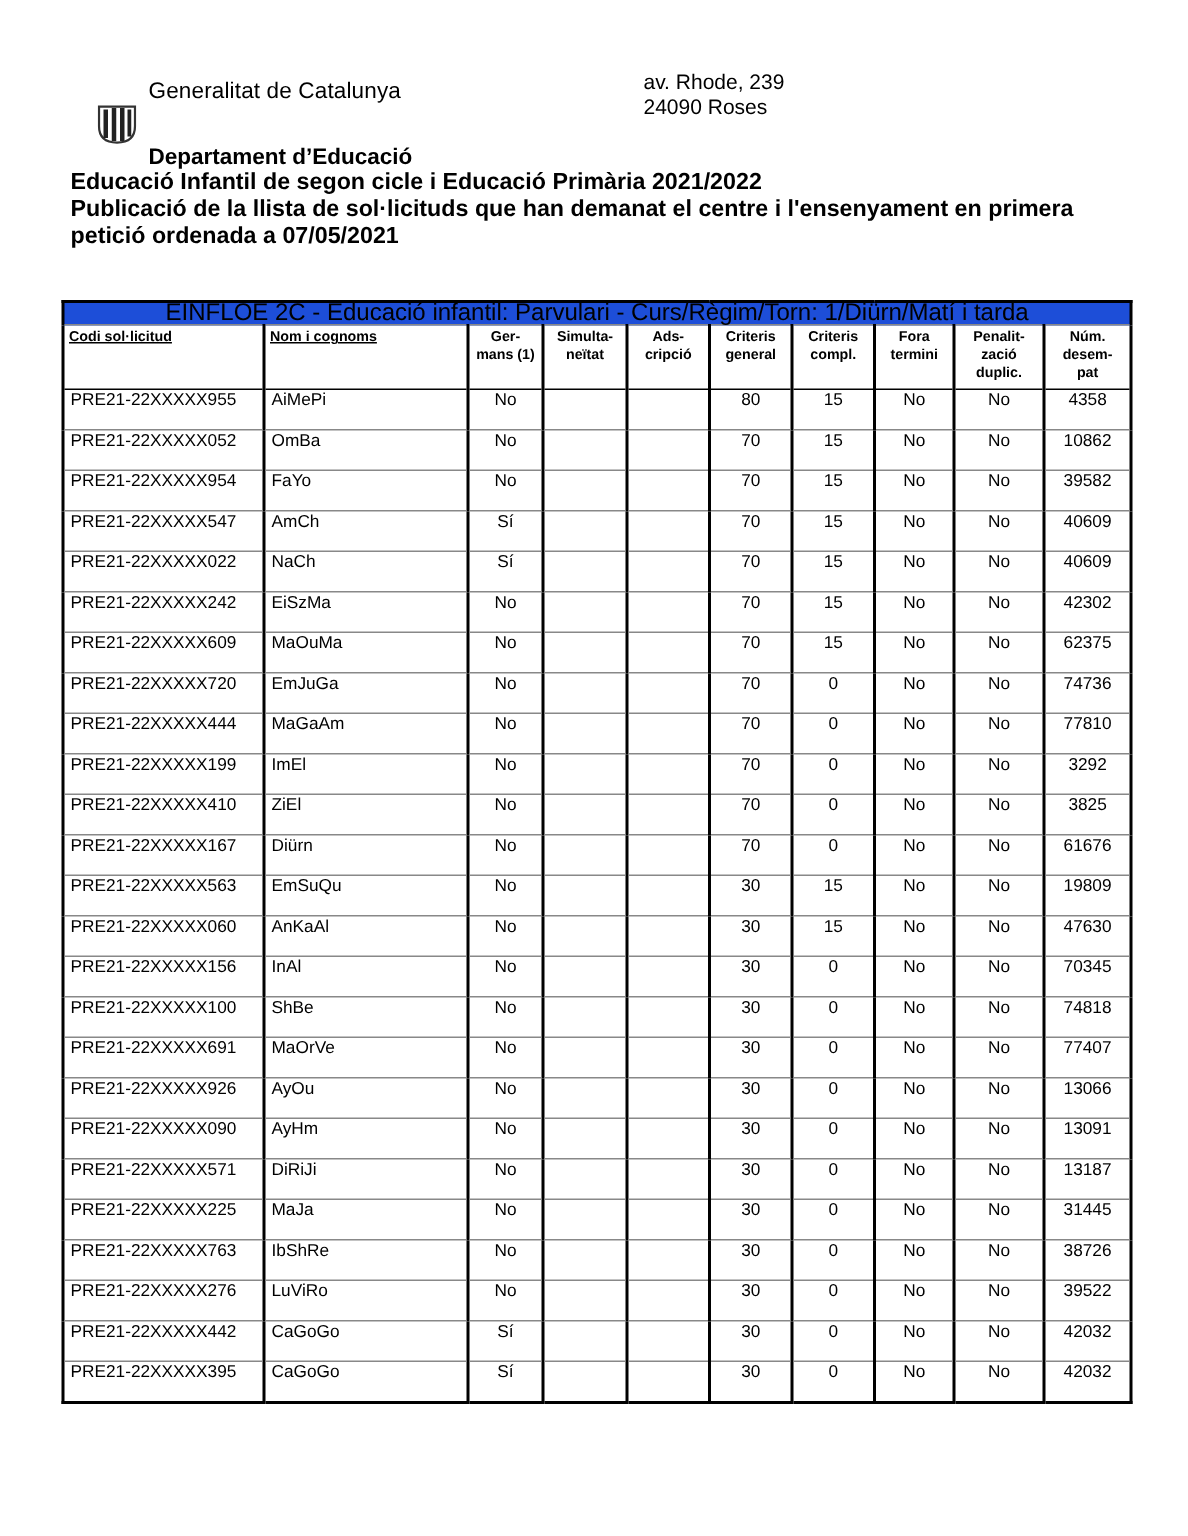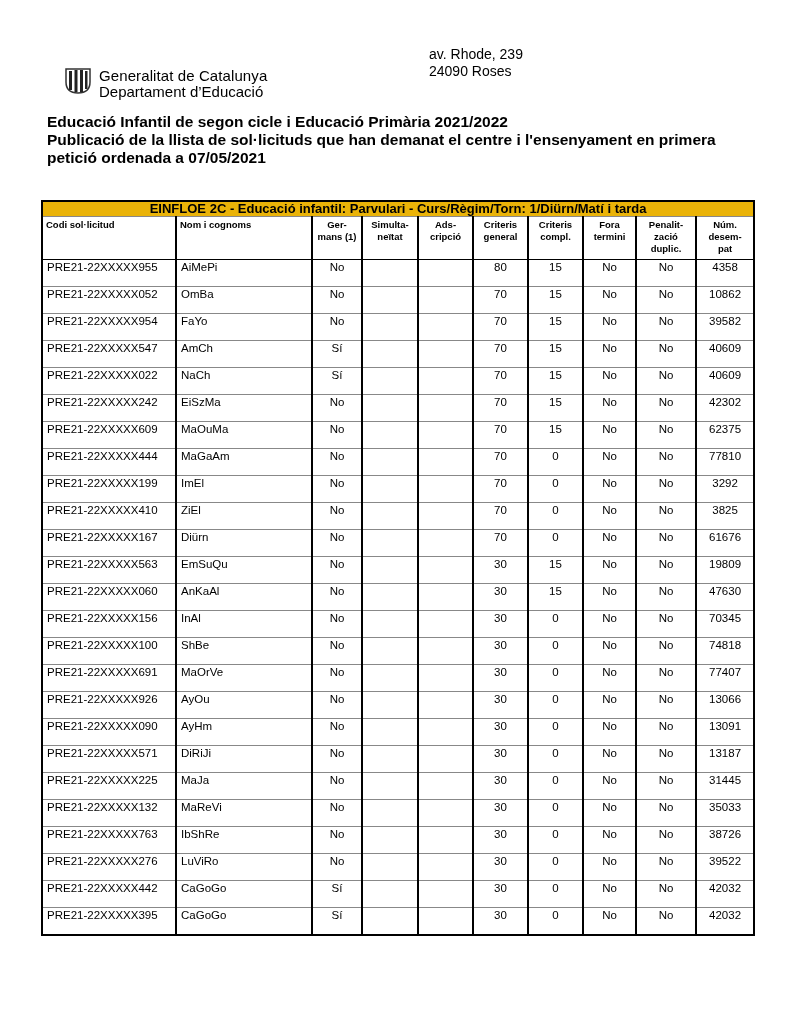--- a/index.html
+++ b/index.html
@@ -1,28 +1,28 @@
 <!DOCTYPE html>
 <html><head>
 <meta charset="utf-8">
 <style>
   html, body { margin:0; padding:0; background:#ffffff; }
   body { width:792px; height:1024px; position:relative; overflow:hidden; font-family:"Liberation Sans", sans-serif; color:#000; }
-  .logo { position:absolute; left:47px; top:68px; display:flex; align-items:flex-start;padding-left:18px; }
+  .logo { position:absolute; left:47px; top:53px; display:flex; align-items:center;padding-left:18px; }
   .logo-mark { width:26px; height:26px; margin-right:8px; }
   .logo-text { line-height:16px; }
   .logo-line1 { font-size:15px; font-weight:normal; letter-spacing:0.1px; }
-  .logo-line2 { font-size:15px; font-weight:normal; }
+  .logo-line2 { font-size:15px; font-weight:bold;margin-top:28px; }
   .school { position:absolute; left:429px; top:46px; font-size:14px; line-height:16.5px; }
   .titles { position:absolute; left:47px; top:113px; font-size:15.5px; font-weight:bold; line-height:18px; width:720px; }
   .table-wrap { position:absolute; left:41px; top:200px; width:712px; }
   table { border-collapse:collapse; table-layout:fixed; width:712px; }
-  .band { border-left:2px solid #000; border-right:2px solid #000; border-top:2px solid #000; background:#eab308; height:14px; font-size:13px; font-weight:bold; text-align:center; line-height:14px; padding:0; }
+  .band { border-left:2px solid #000; border-right:2px solid #000; border-top:2px solid #000; background:#1d4ed8; height:14px; font-size:16px; font-weight:normal; text-align:center; line-height:14px; padding:0; }
   th { font-size:9.5px; font-weight:bold; vertical-align:top; padding:2px 3px 0 3px; line-height:12px; border:1px solid #000; border-left:2px solid #000; height:40px; text-align:center; }
-  th.left { text-align:left; }
+  th.left { text-align:left;text-decoration:underline; }
   td { font-size:11.5px; height:25px; padding:0 4px; vertical-align:top; padding-top:1px; border-top:1px solid #888; border-bottom:1px solid #888; border-left:2px solid #000; text-align:center; }
   td.left { text-align:left; }
   tr td:last-child, tr th:last-child { border-right:2px solid #000; }
   tbody tr:last-child td { border-bottom:2px solid #000; }
 </style>
 </head>
 <body>
 
 <div class="logo">
   <svg class="logo-mark" viewBox="0 0 26 26">
@@ -160,20 +160,32 @@
           <td>No</td>
           <td></td>
           <td></td>
           <td>70</td>
           <td>15</td>
           <td>No</td>
           <td>No</td>
           <td>62375</td>
         </tr>
         <tr>
+          <td class="left">PRE21-22XXXXX720</td>
+          <td class="left">EmJuGa</td>
+          <td>No</td>
+          <td></td>
+          <td></td>
+          <td>70</td>
+          <td>0</td>
+          <td>No</td>
+          <td>No</td>
+          <td>74736</td>
+        </tr>
+        <tr>
           <td class="left">PRE21-22XXXXX444</td>
           <td class="left">MaGaAm</td>
           <td>No</td>
           <td></td>
           <td></td>
           <td>70</td>
           <td>0</td>
           <td>No</td>
           <td>No</td>
           <td>77810</td>
@@ -314,32 +326,20 @@
           <td class="left">PRE21-22XXXXX225</td>
           <td class="left">MaJa</td>
           <td>No</td>
           <td></td>
           <td></td>
           <td>30</td>
           <td>0</td>
           <td>No</td>
           <td>No</td>
           <td>31445</td>
-        </tr>
-        <tr>
-          <td class="left">PRE21-22XXXXX132</td>
-          <td class="left">MaReVi</td>
-          <td>No</td>
-          <td></td>
-          <td></td>
-          <td>30</td>
-          <td>0</td>
-          <td>No</td>
-          <td>No</td>
-          <td>35033</td>
         </tr>
         <tr>
           <td class="left">PRE21-22XXXXX763</td>
           <td class="left">IbShRe</td>
           <td>No</td>
           <td></td>
           <td></td>
           <td>30</td>
           <td>0</td>
           <td>No</td>

